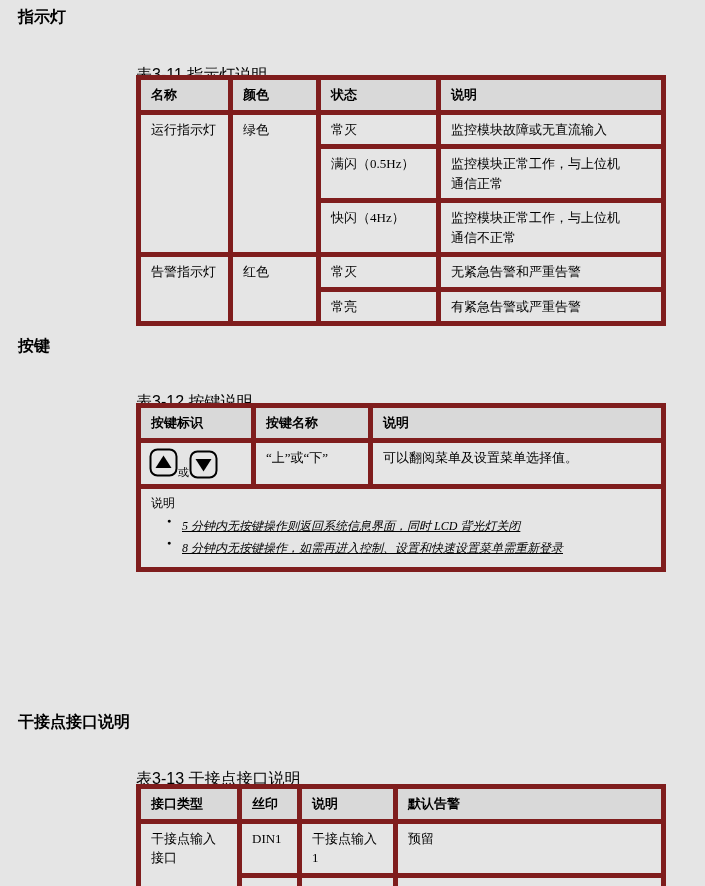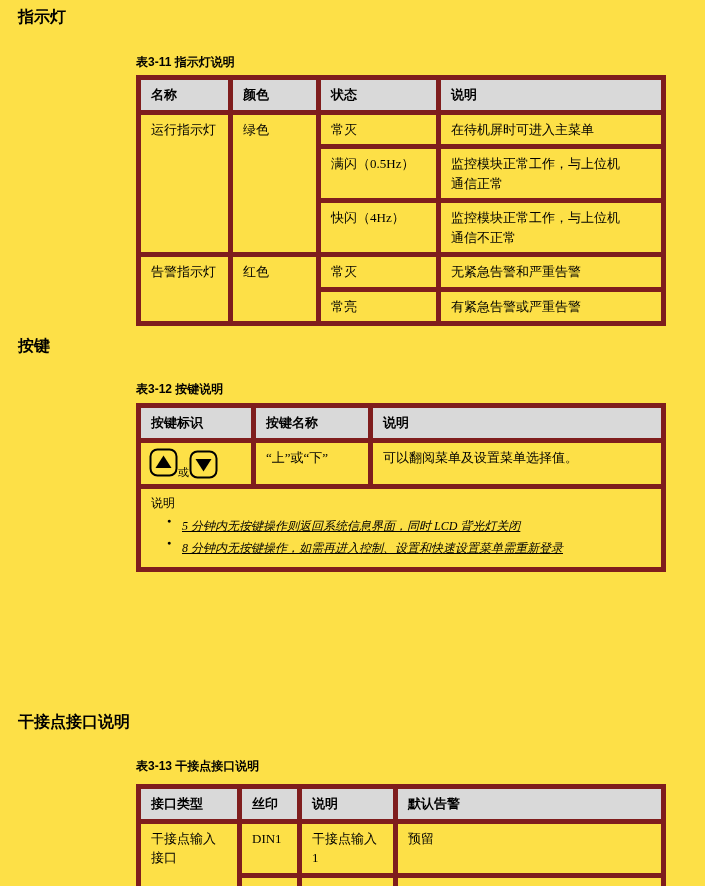--- a/index.html
+++ b/index.html
@@ -2,31 +2,31 @@
 <html style="--header-bg: #d9d9d9;"><head>
 <meta charset="utf-8">
 <style>
   * { margin:0; padding:0; box-sizing:border-box; }
   html,body { background:#fff; }
   body {
     width:705px; height:886px;
     font-family:"Liberation Serif", serif;
     color:#000;
   }
-  .page { position:relative; width:705px; height:886px; background:#fde047; overflow:hidden;padding-left:48px; }
+  .page { position:relative; width:705px; height:886px; background:#e5e5e5; overflow:hidden;padding-left:48px; }
 
   .section-heading {
     position:absolute; left:18px;
     font-family:"Liberation Sans", sans-serif;
     font-size:16px; font-weight:bold; line-height:18px;
   }
   .table-caption {
     position:absolute; left:136px;
     font-family:"Liberation Sans", sans-serif;
-    font-size:12px; font-weight:bold; line-height:14px;
+    font-size:16px; font-weight:normal; line-height:14px;margin-top:13px;
   }
 
   table {
     position:absolute; left:136px; width:525px;
     border-collapse:collapse; table-layout:fixed;
   }
   th, td {
     border:5px solid #7f1d1d;
     vertical-align:top;
     text-align:left;
@@ -95,21 +95,21 @@
         <tr class="rh28">
       <th>名称</th>
       <th>颜色</th>
       <th>状态</th>
       <th>说明</th>
     </tr>
     <tr class="rh29">
       <td rowspan="3">运行指示灯</td>
       <td rowspan="3">绿色</td>
       <td>常灭</td>
-      <td>在待机屏时可进入主菜单</td>
+      <td>监控模块故障或无直流输入</td>
     </tr>
     <tr class="rh49">
       <td>满闪（0.5Hz）</td>
       <td class="pr">监控模块正常工作，与上位机通信正常</td>
     </tr>
     <tr class="rh44">
       <td>快闪（4Hz）</td>
       <td class="pr">监控模块正常工作，与上位机通信不正常</td>
     </tr>
     <tr class="rh32">

